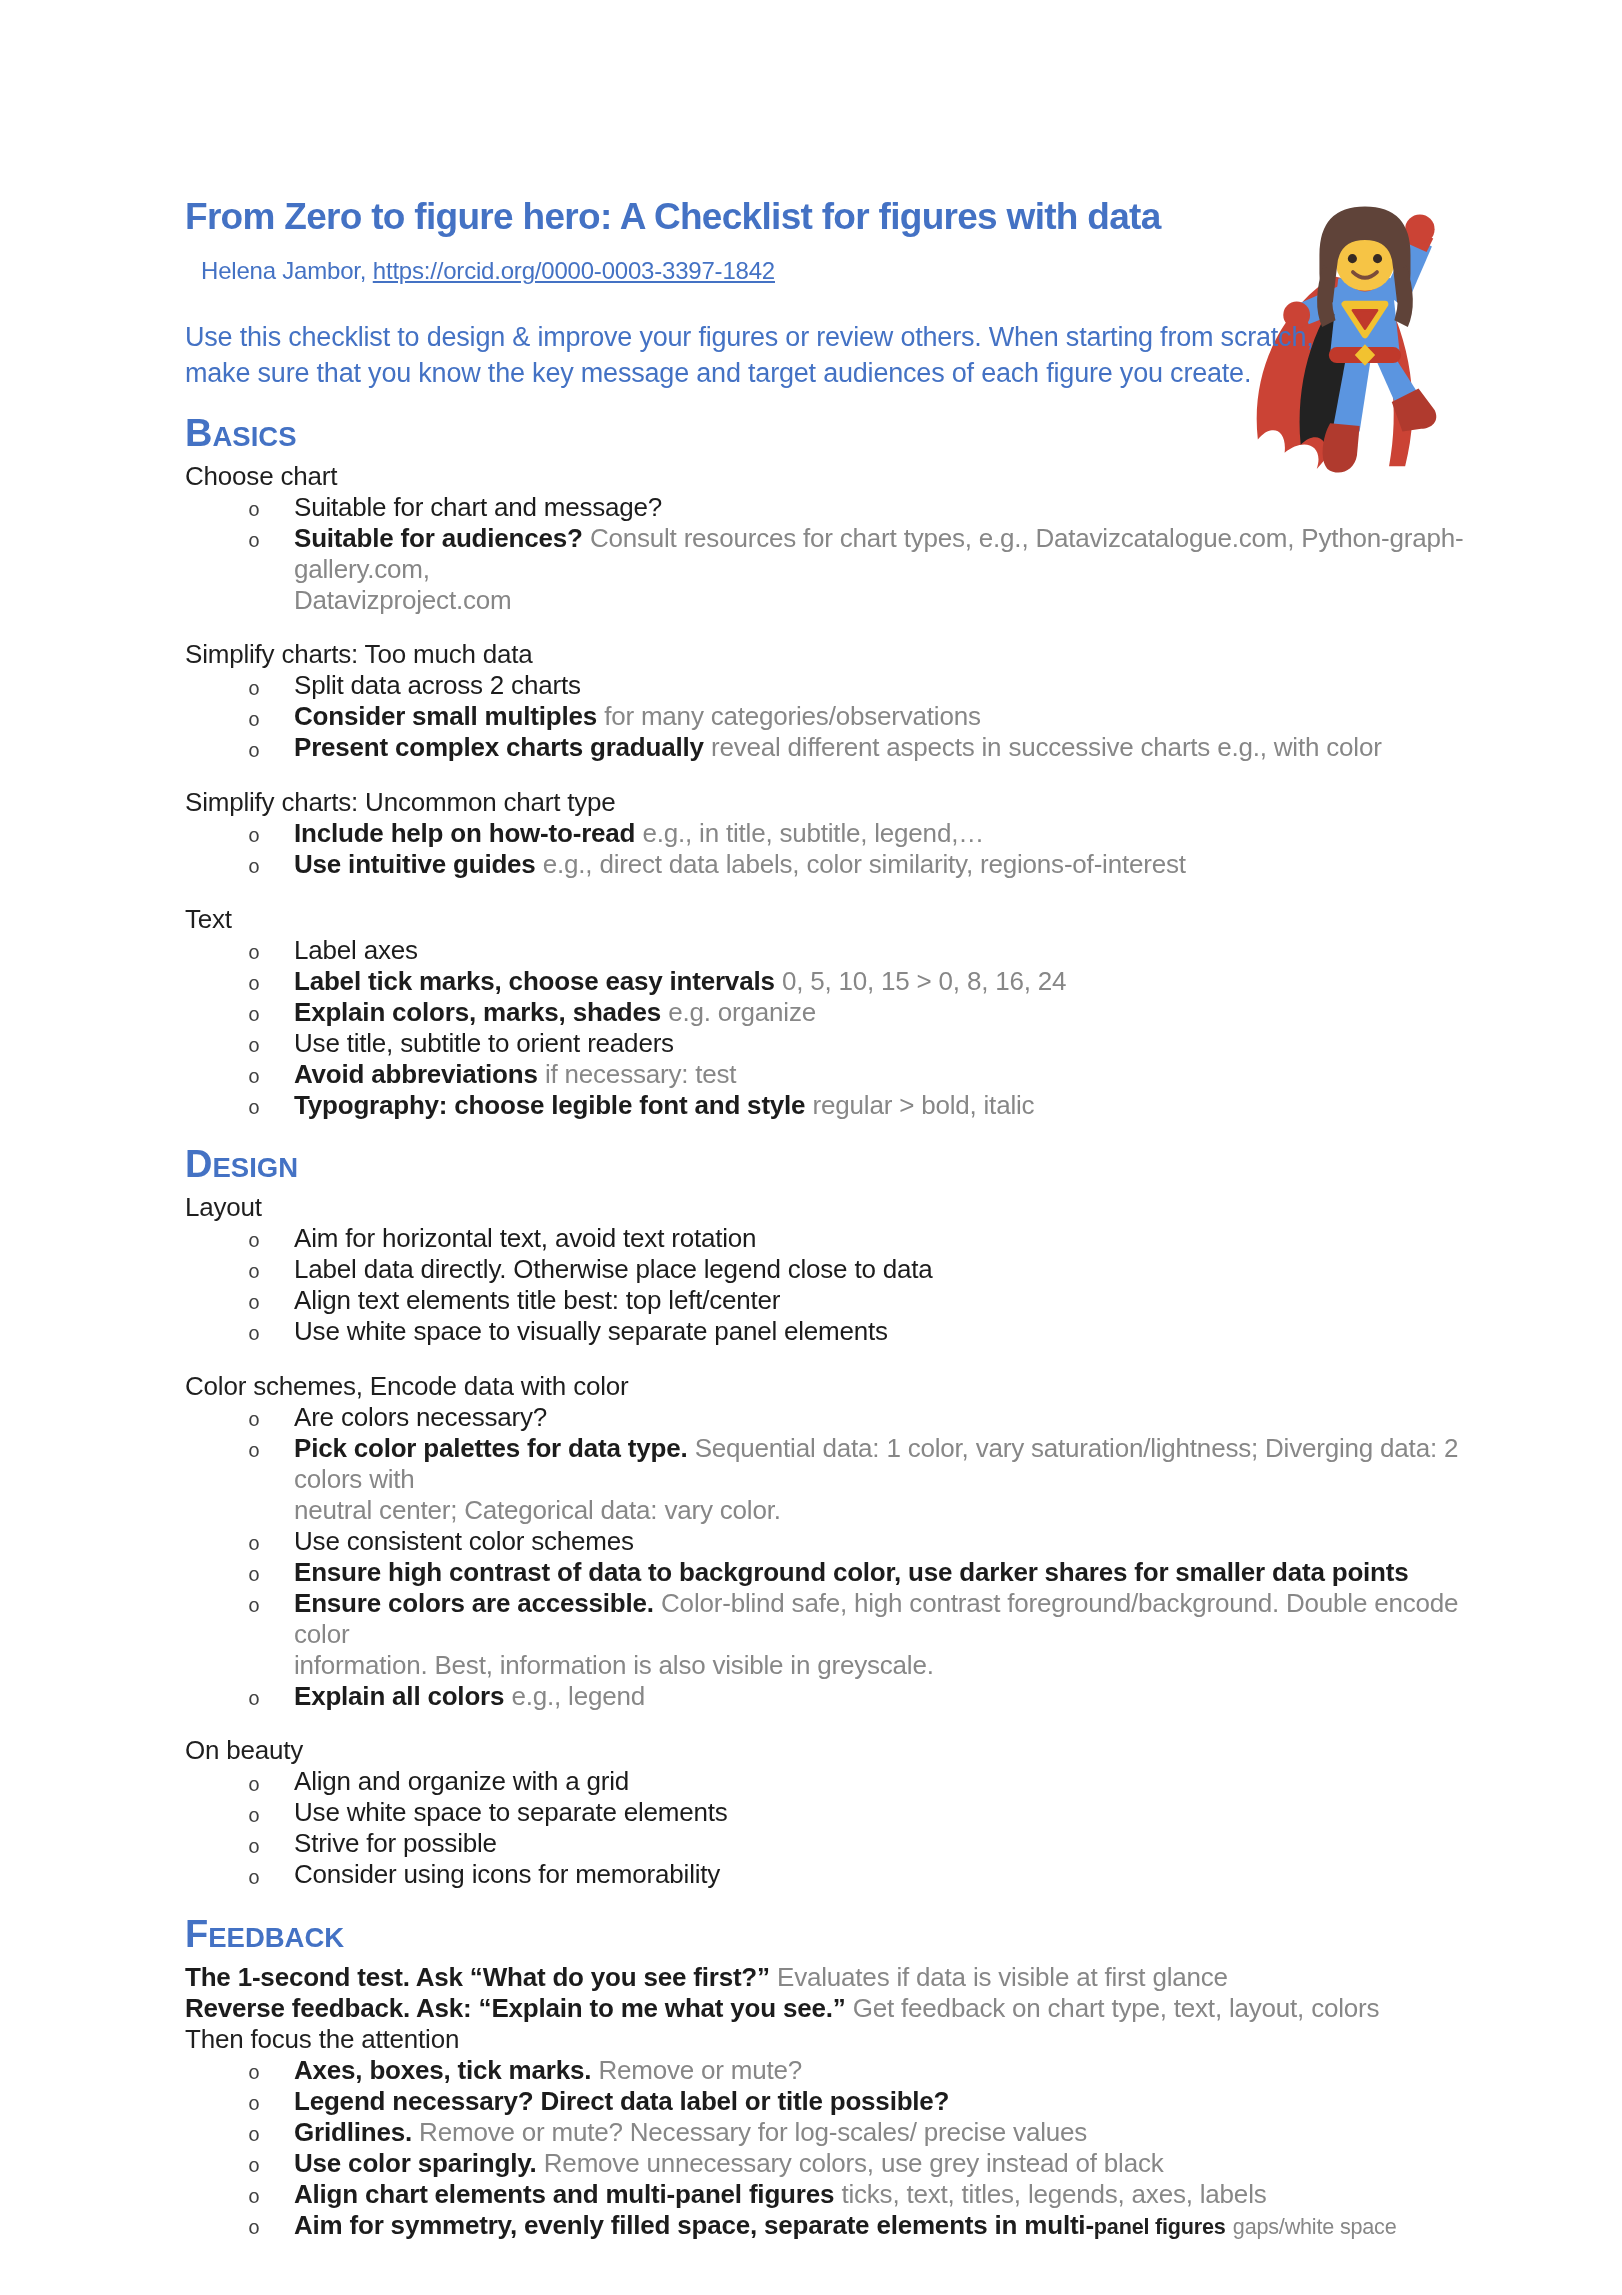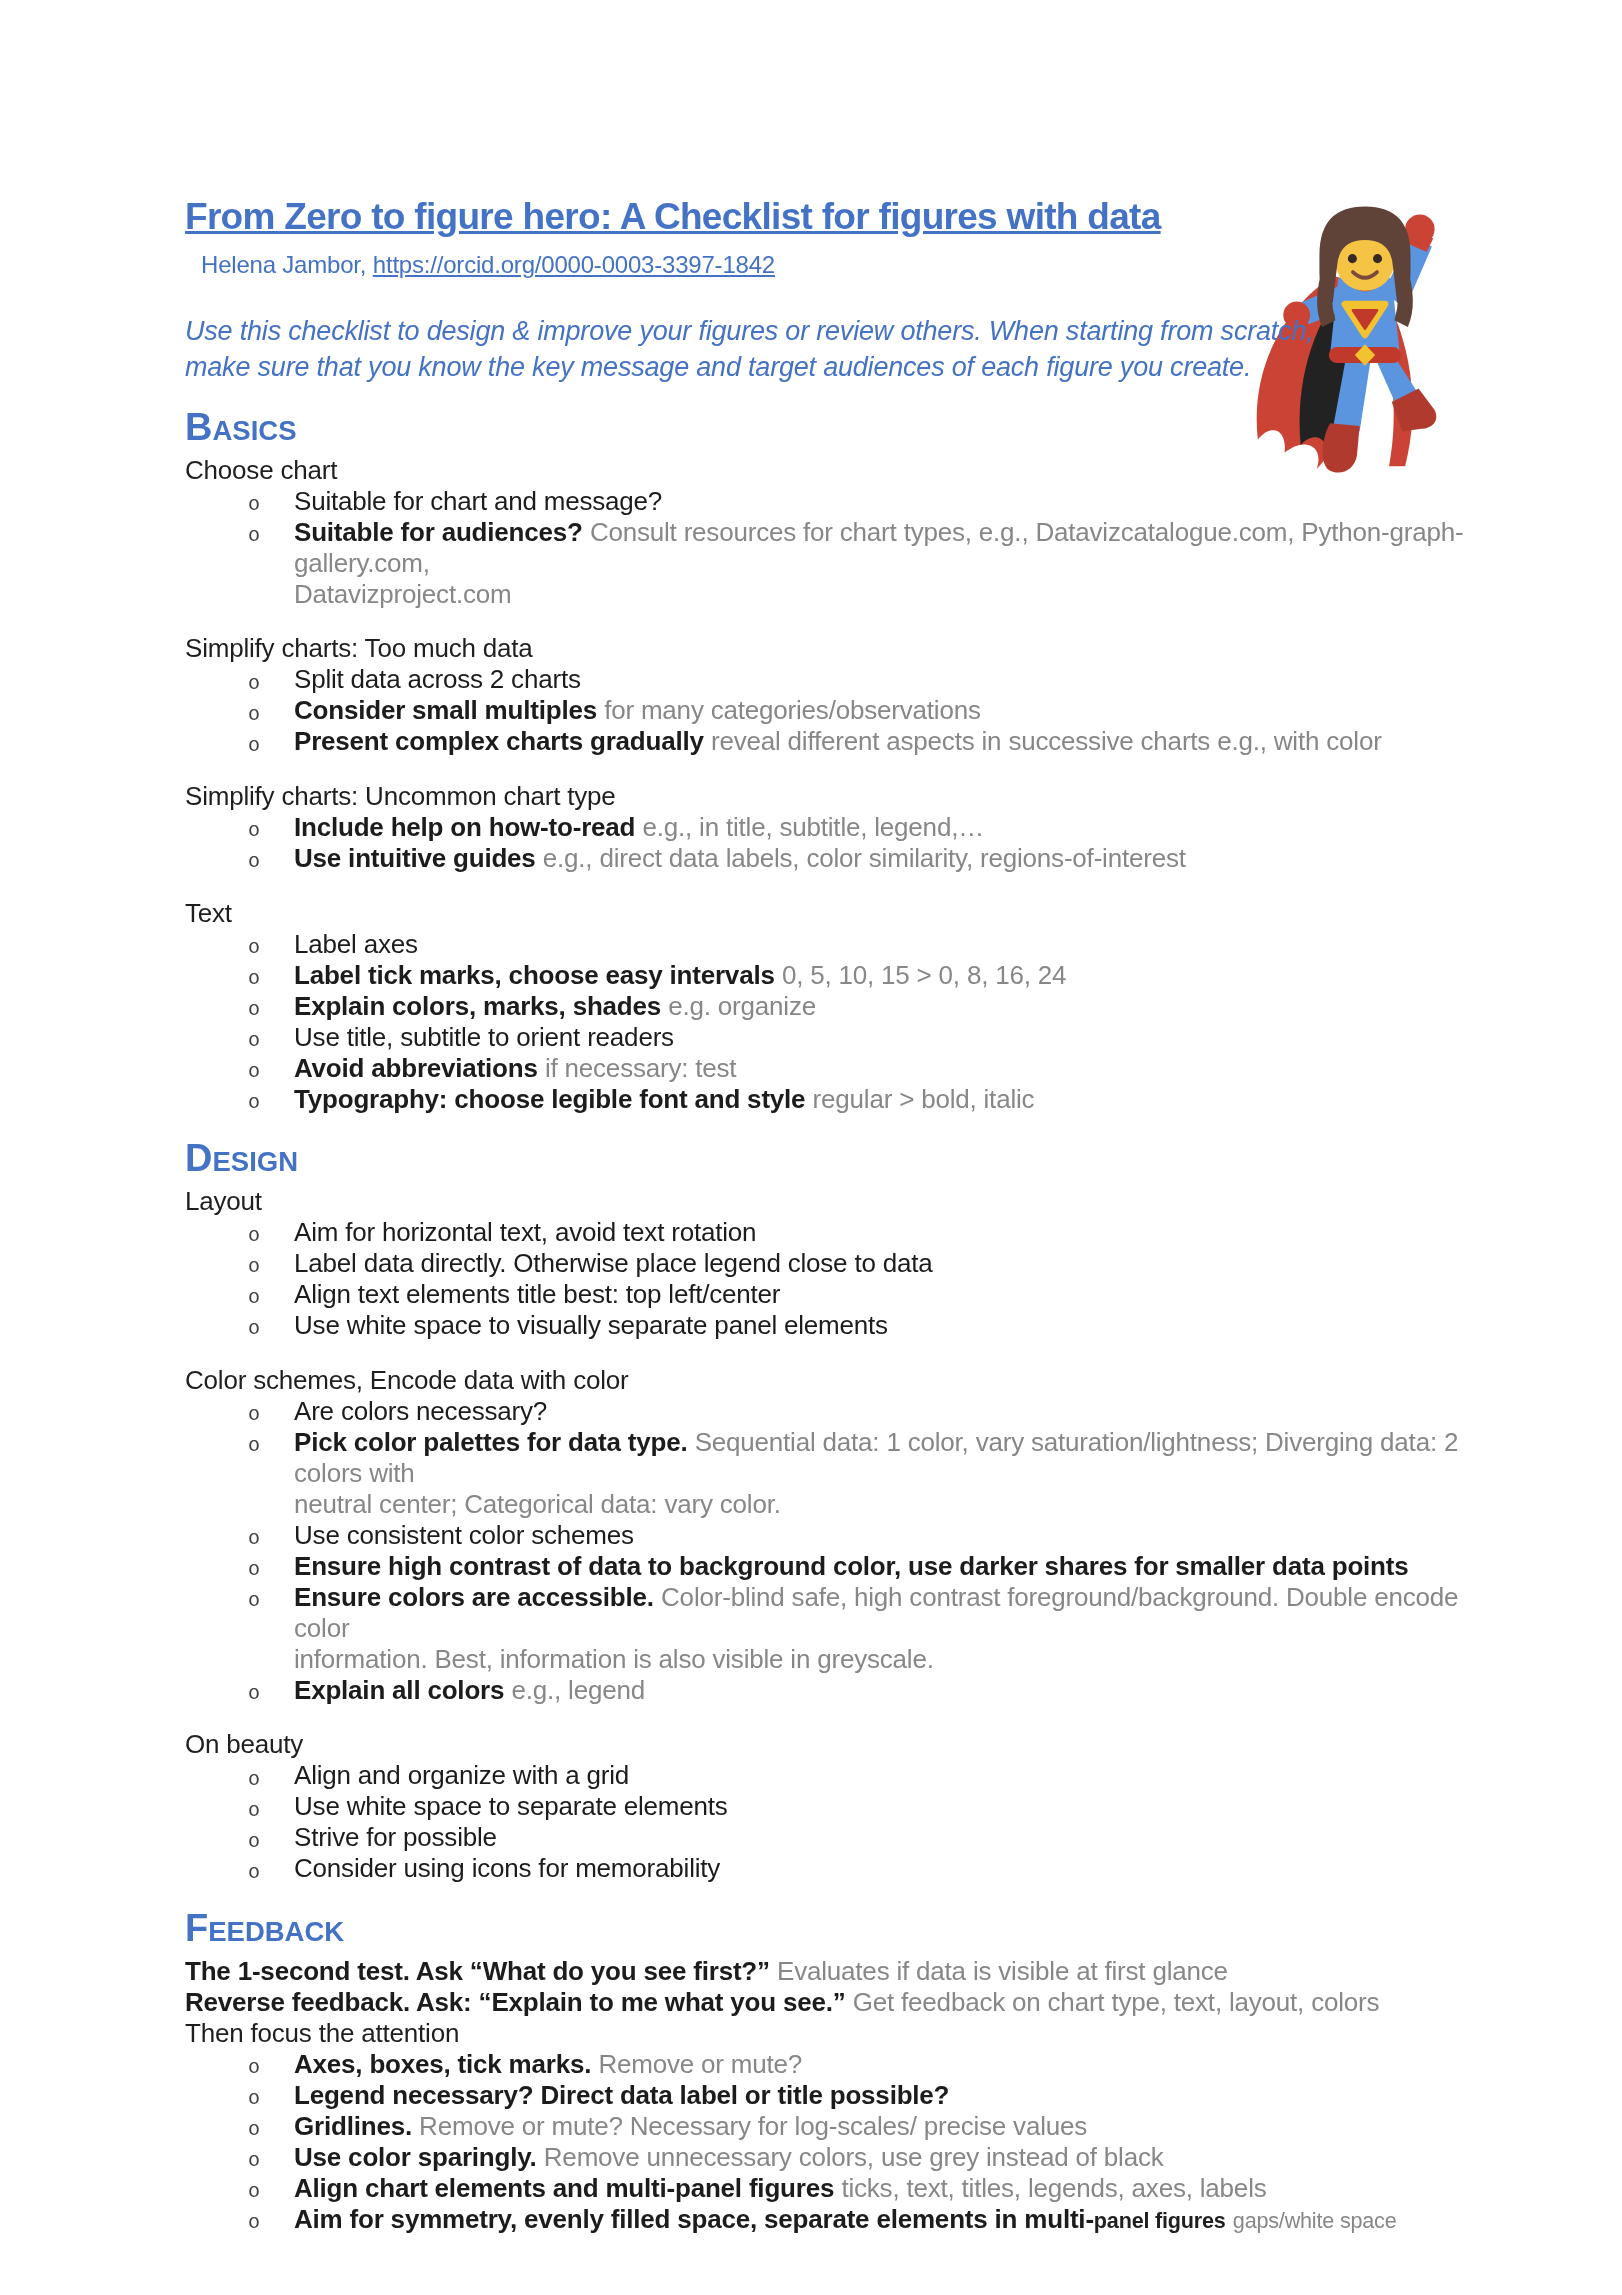--- a/index.html
+++ b/index.html
@@ -1,22 +1,22 @@
 <!DOCTYPE html>
 <html style="font-size:10.5px"><head>
 <meta charset="utf-8">
 <style>
   html,body{margin:0;padding:0;background:#ffffff;}
   .page{position:relative;width:1623px;height:2295px;background:#ffffff;overflow:hidden;
         font-family:"Liberation Sans",sans-serif;color:#1f1f1f;letter-spacing:-0.2px;}
   .content{position:absolute;left:185px;top:196px;width:1281px;}
-  .doc-title{font-size:37px;line-height:42px;font-weight:700;color:#4472C4;letter-spacing:-0.7px;margin:0 0 11px 0;text-decoration:underline;}
+  .doc-title{font-size:37px;line-height:42px;font-weight:700;color:#4472C4;letter-spacing:-0.7px;margin:0 0 17px 0;}
   .author{font-size:24px;line-height:31px;color:#4472C4;margin:0 0 33px 16px;}
   .author a{color:#4472C4;text-decoration:underline;}
-  .intro{font-size:27px;line-height:36px;font-style:italic;color:#4472C4;margin:0 0 7px 0;white-space:pre-line;}
+  .intro{font-size:27px;line-height:36px;color:#4472C4;margin:0 0 7px 0;white-space:pre-line;}
   .sec-head{font-size:27.5px;line-height:41px;font-weight:700;color:#4472C4;text-transform:uppercase;
             margin:22px 0 3.9px 0;letter-spacing:0;}
   .sec-head::first-letter{font-size:38px;}
   .group{margin:0 0 23.6px 0;}
   .group-title{font-size:26px;line-height:31px;font-weight:400;margin:0;}
   .pre-item{font-size:26px;line-height:31px;margin:0;}
   .it{position:relative;font-size:26px;line-height:31px;padding-left:109px;}
   .mk{position:absolute;left:63px;top:3.3px;font-family:"Liberation Mono",monospace;
       font-size:20px;color:#404040;}
   .b{font-weight:700;}

